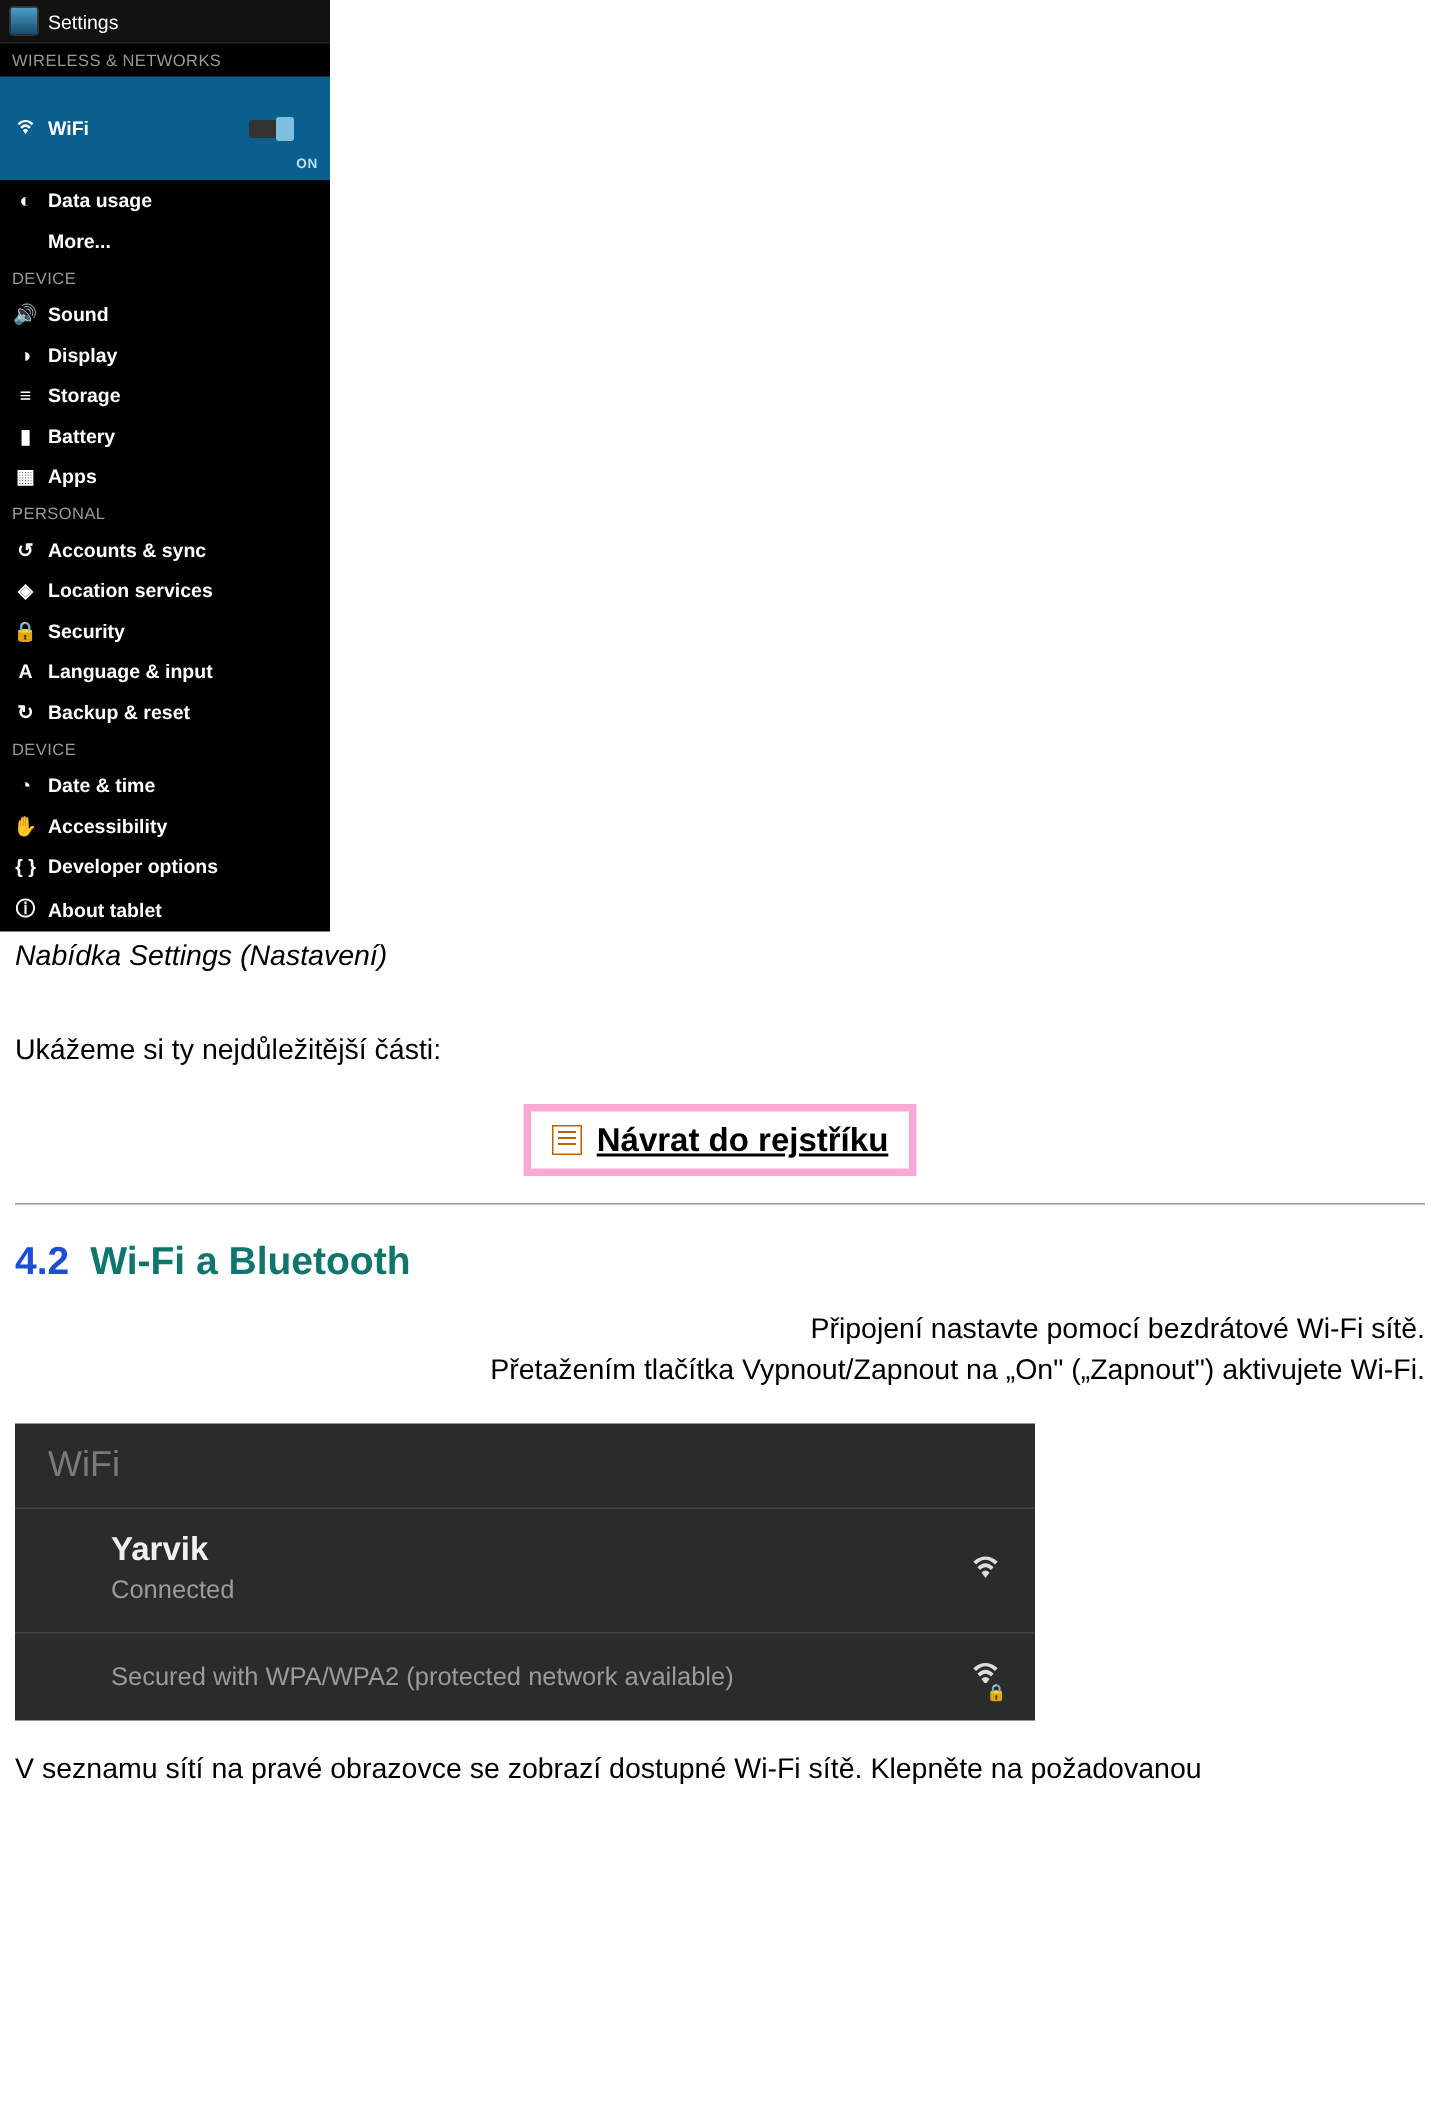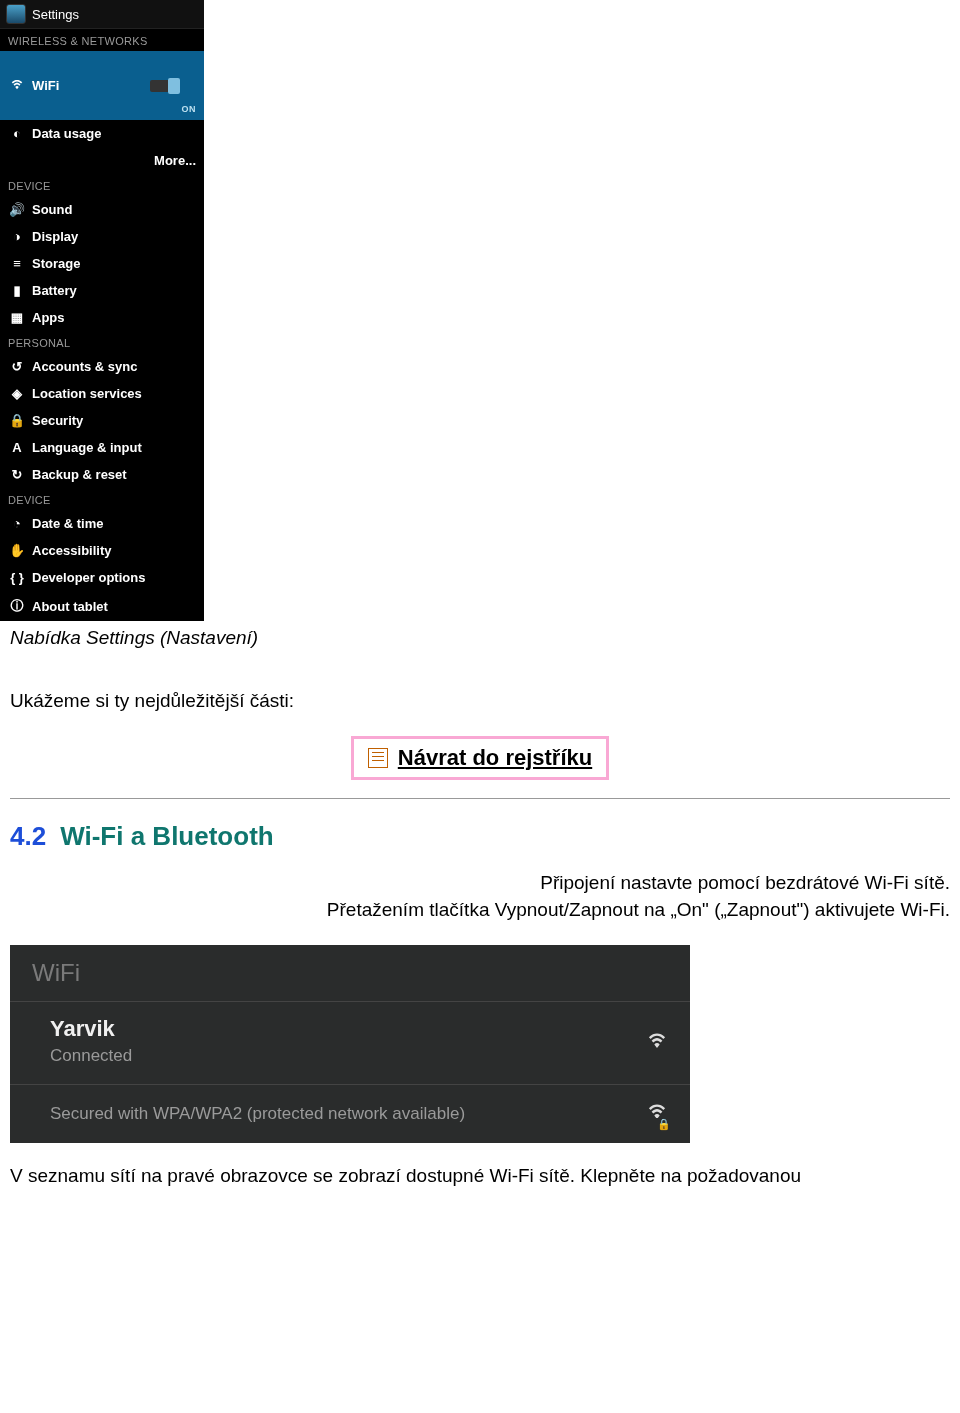--- a/index.html
+++ b/index.html
@@ -2,21 +2,21 @@
 <html><head>
 <meta charset="utf-8">
 <style>
   body {
     margin: 0;
     font-family: Arial, Helvetica, sans-serif;
     background: #fff;
     width: 960px;
   }
   .settings-panel {
-    width: 204px;
+    width: 220px;
     background: #000;
     color: #fff;
     font-size: 13px;
   }
   .settings-header {
     display: flex;
     align-items: center;
     background: #111;
     padding: 4px 6px;
     border-bottom: 1px solid #222;
@@ -41,21 +41,21 @@
     align-items: center;
     padding: 6px 8px;
     font-weight: bold;
   }
   .row .ic {
     width: 18px;
     text-align: center;
     margin-right: 6px;
     font-size: 13px;
   }
-  .row.indent { padding-left: 32px; justify-content: flex-end; }
+  .row.indent { padding-left: 32px; }
   .row.active {
     background: #0a5f8f;
     color: #fff;
   }
   .toggle {
     margin-left: auto;
     display: flex;
     align-items: center;
     gap: 4px;
   }
@@ -87,21 +87,21 @@
     font-size: 19px;
     margin-top: 6px;
   }
   .intro {
     font-size: 19px;
     margin-top: 41px;
   }
   .return-box {
     margin: 24px auto 18px auto;
     width: fit-content;
-    border: 3px solid #f9a8d4;
+    border: 5px solid #f9a8d4;
     padding: 6px 14px;
     display: flex;
     align-items: center;
     gap: 10px;
   }
   .list-icon {
     width: 18px; height: 18px;
     border: 1px solid #c06000;
     position: relative;
   }
@@ -139,21 +139,21 @@
     color: #c8c8c8;
     margin-top: 22px;
   }
   .wifi-title {
     font-size: 24px;
     color: #7a7a7a;
     padding: 14px 22px;
   }
   .wifi-row {
     border-top: 1px solid #444;
-    padding: 14px 22px 18px 40px;
+    padding: 14px 22px 18px 64px;
     display: flex;
     align-items: center;
   }
   .wifi-text .name {
     color: #f0f0f0;
     font-size: 22px;
     font-weight: bold;
   }
   .wifi-text .sub {
     color: #9a9a9a;

